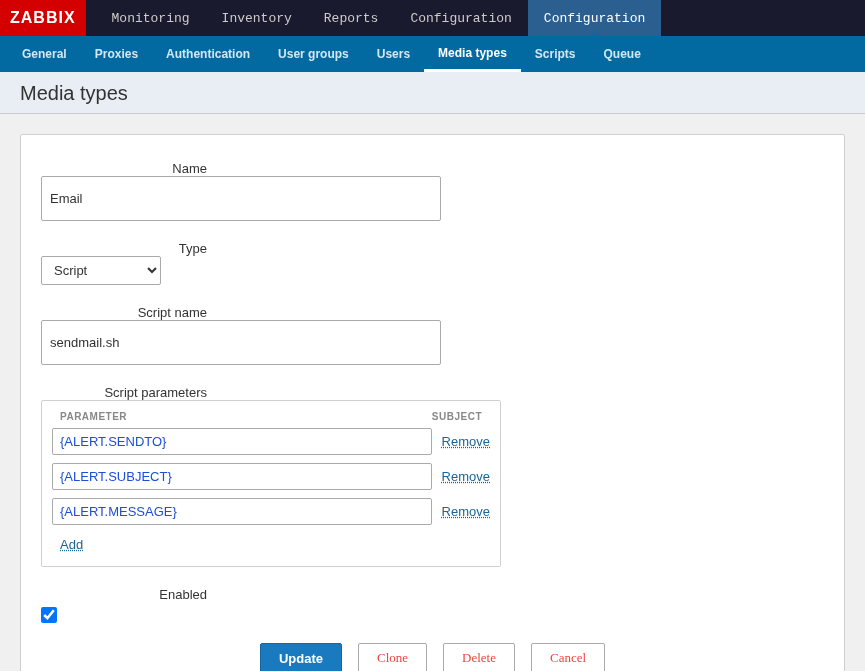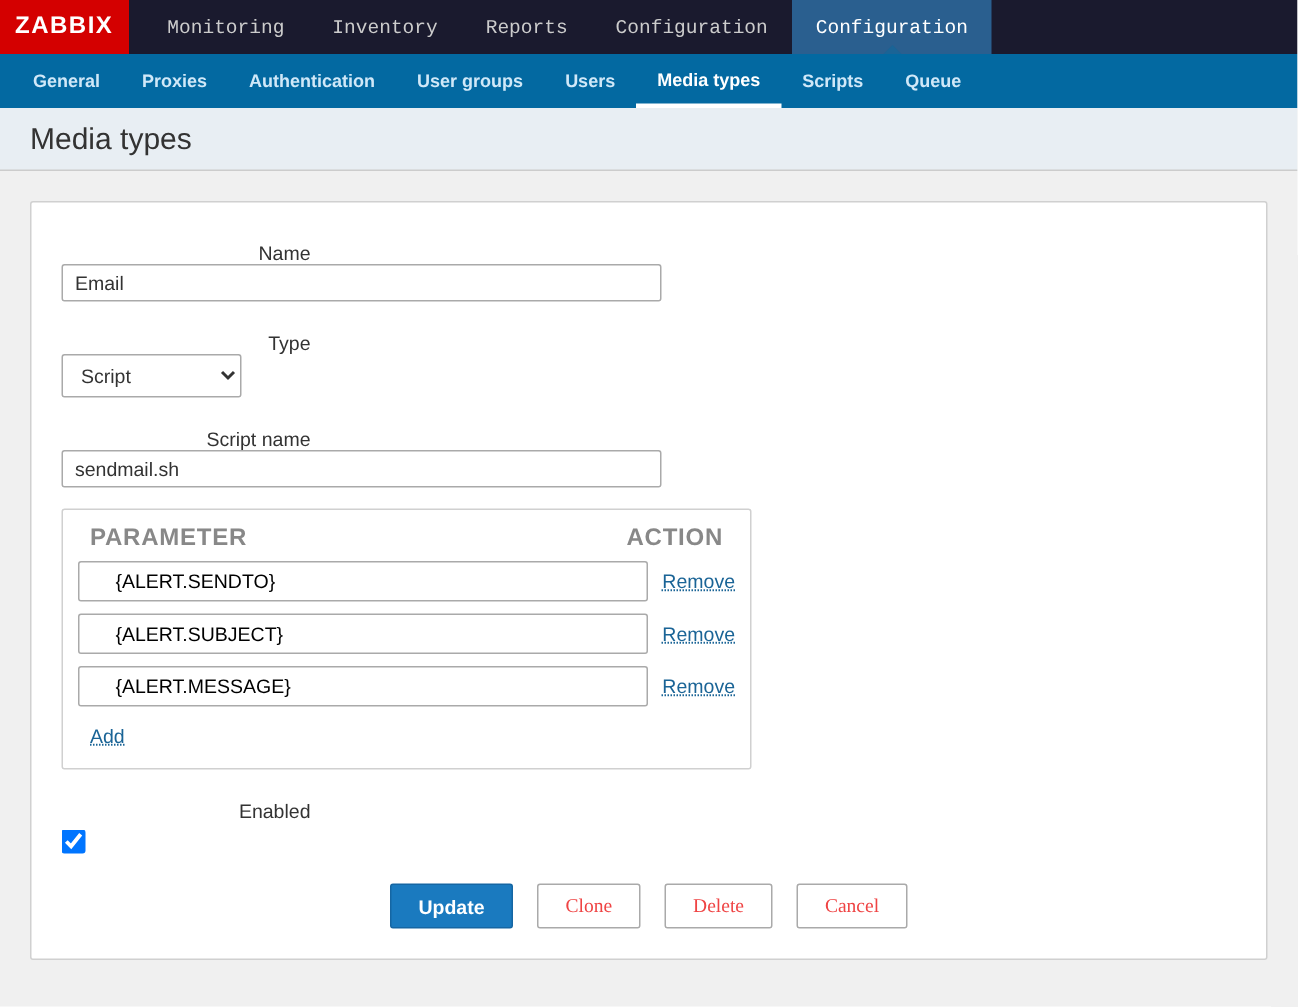--- a/index.html
+++ b/index.html
@@ -113,21 +113,21 @@
       text-align: right;
       padding-right: 14px;
       padding-top: 6px;
       color: #333;
       font-size: 13px;
       flex-shrink: 0;
     }
 
     .form-input {
       border: 1px solid #aaa;
-      padding: 4px 8px;
+      padding: 14px 8px;
       font-size: 13px;
       color: #333;
       outline: none;
       border-radius: 2px;
     }
 
     .input-name { width: 400px; }
     .input-script-name { width: 400px; }
 
     .select-type {
@@ -138,35 +138,35 @@
       background: white;
       border-radius: 2px;
       cursor: pointer;
       width: 120px;
     }
     .params-header {
       display: flex;
       justify-content: space-between;
       padding: 0 8px 6px 8px;
       color: #888;
-      font-size: 16px;
+      font-size: 10px;
       font-weight: bold;
       letter-spacing: 0.5px;
     }
     .param-row {
       display: flex;
       align-items: center;
       margin-bottom: 8px;
     }
     .param-input {
       flex: 1;
       border: 1px solid #aaa;
-      padding: 5px 24px;
-      font-size: 13px;
-      color: #000000;
+      padding: 5px 7px;
+      font-size: 13px;
+      color: #1d4ed8;
       border-radius: 2px;
       margin-right: 10px;
     }
     .remove-link {
       color: #1a6496;
       cursor: pointer;
       font-size: 13px;
       text-decoration: underline dotted;
       border: none;
       background: none;
@@ -274,24 +274,25 @@
       <option>Ez Texting</option>
     </select>
   </div>
 
   <div class="form-row">
     <label class="form-label">Script name</label>
     <input class="form-input input-script-name" type="text" value="sendmail.sh" style="">
   </div>
 
   <div class="form-row">
+    <label class="form-label">Script parameters</label>
     <div class="params-area">
       <div class="params-header">
         <span>PARAMETER</span>
-        <span>ACTION</span>
+        <span>SUBJECT</span>
       </div>
 
       <div class="param-row">
         <input class="param-input form-input" type="text" value="{ALERT.SENDTO}" style="">
         <button class="remove-link">Remove</button>
       </div>
       <div class="param-row">
         <input class="param-input form-input" type="text" value="{ALERT.SUBJECT}" style="">
         <button class="remove-link">Remove</button>
       </div>

